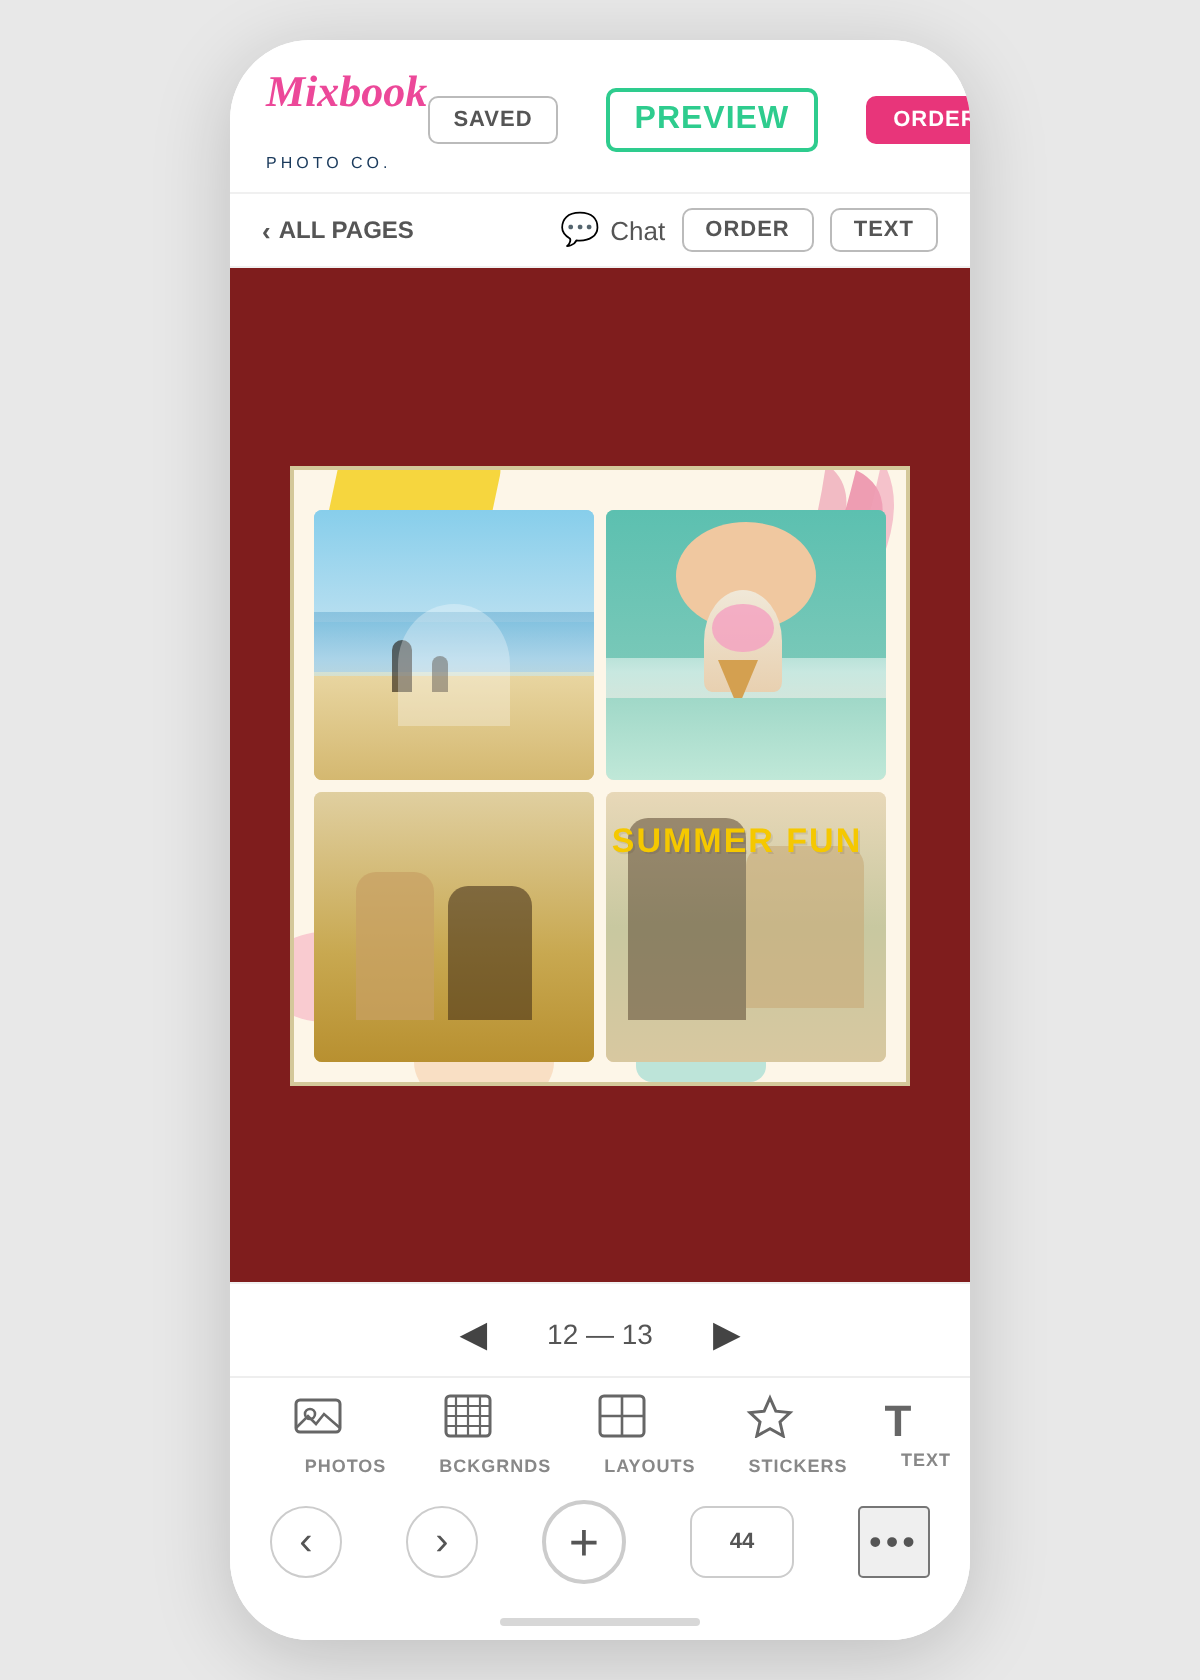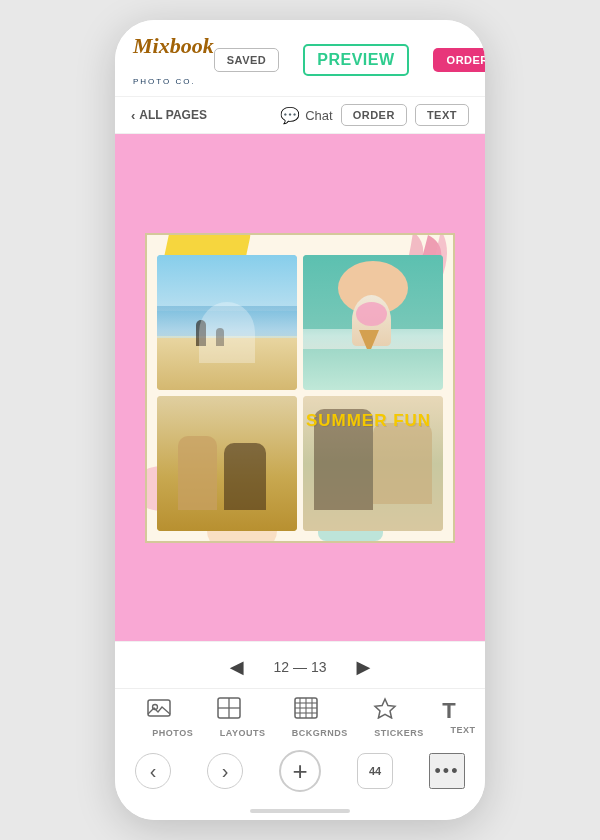--- a/index.html
+++ b/index.html
@@ -33,21 +33,21 @@
       border-bottom: 1px solid #f0f0f0;
       flex-shrink: 0;
     }
     .logo-area {
       display: flex;
       flex-direction: column;
     }
     .logo-text {
       font-family: Georgia, serif;
       font-size: 22px;
-      color: #a16207;
+      color: #ec4899;
       font-style: italic;
       font-weight: bold;
       line-height: 1.1;
     }
     .logo-sub {
       font-size: 8px;
       letter-spacing: 2px;
       color: #1a3a5c;
       text-transform: uppercase;
       margin-top: 19px;
@@ -137,21 +137,21 @@
       font-size: 11px;
       font-weight: 600;
       padding: 4px 11px;
       border-radius: 5px;
       cursor: pointer;
       letter-spacing: 0.5px;
     }
     
     .canvas-area {
       flex: 1;
-      background: #f9a8d4;
+      background: #7f1d1d;
       display: flex;
       align-items: center;
       justify-content: center;
       padding: 14px;
       overflow: hidden;
     }
     .page-canvas {
       width: 310px;
       height: 310px;
       background: #fdf6e8;
@@ -359,21 +359,21 @@
       border: 2px solid #ccc;
       background: #fff;
       display: flex;
       align-items: center;
       justify-content: center;
       font-size: 26px;
       color: #555;
       cursor: pointer;
     }
     .action-btn-pages {
-      width: 36px;
+      width: 52px;
       height: 36px;
       border-radius: 8px;
       border: 1.5px solid #ccc;
       background: #fff;
       display: flex;
       align-items: center;
       justify-content: center;
       font-size: 11px;
       font-weight: 700;
       color: #555;
@@ -532,44 +532,44 @@
   <div class="bottom-toolbar">
     <div class="tool-item">
       <span class="tool-icon">
         <svg width="24" height="22" viewBox="0 0 24 22">
             <rect x="1" y="3" width="22" height="16" rx="2" fill="none" stroke="#666" stroke-width="1.5"></rect>
             <circle cx="8" cy="10" r="2.5" fill="none" stroke="#666" stroke-width="1.3"></circle>
             <polyline points="1,17 7,11 11,15 15,10 23,17" fill="none" stroke="#666" stroke-width="1.3"></polyline>
           </svg>
       </span>
       <span class="tool-label">PHOTOS</span>
-    </div>
-    <div class="tool-item">
-      <span class="tool-icon">
-        <svg width="24" height="22" viewBox="0 0 24 22">
-            <rect x="1" y="1" width="22" height="20" rx="2" fill="none" stroke="#666" stroke-width="1.5"></rect>
-            <line x1="12" y1="1" x2="12" y2="21" stroke="#666" stroke-width="1.3"></line>
-            <line x1="1" y1="11" x2="23" y2="11" stroke="#666" stroke-width="1.3"></line>
-          </svg>
-      </span>
-      <span class="tool-label">LAYOUTS</span>
     </div>
     <div class="tool-item">
       <span class="tool-icon">
         <svg width="24" height="22" viewBox="0 0 24 22">
             <rect x="1" y="1" width="22" height="20" rx="2" fill="none" stroke="#666" stroke-width="1.5"></rect>
             <line x1="1" y1="6" x2="23" y2="6" stroke="#666" stroke-width="1.1"></line>
             <line x1="1" y1="11" x2="23" y2="11" stroke="#666" stroke-width="1.1"></line>
             <line x1="1" y1="16" x2="23" y2="16" stroke="#666" stroke-width="1.1"></line>
             <line x1="6" y1="1" x2="6" y2="21" stroke="#666" stroke-width="1.1"></line>
             <line x1="12" y1="1" x2="12" y2="21" stroke="#666" stroke-width="1.1"></line>
             <line x1="18" y1="1" x2="18" y2="21" stroke="#666" stroke-width="1.1"></line>
           </svg>
       </span>
       <span class="tool-label">BCKGRNDS</span>
+    </div>
+    <div class="tool-item">
+      <span class="tool-icon">
+        <svg width="24" height="22" viewBox="0 0 24 22">
+            <rect x="1" y="1" width="22" height="20" rx="2" fill="none" stroke="#666" stroke-width="1.5"></rect>
+            <line x1="12" y1="1" x2="12" y2="21" stroke="#666" stroke-width="1.3"></line>
+            <line x1="1" y1="11" x2="23" y2="11" stroke="#666" stroke-width="1.3"></line>
+          </svg>
+      </span>
+      <span class="tool-label">LAYOUTS</span>
     </div>
     <div class="tool-item">
       <span class="tool-icon">
         <svg width="24" height="22" viewBox="0 0 24 22">
             <polygon points="12,2 14.9,8.6 22,9.3 17,14 18.6,21 12,17.4 5.4,21 7,14 2,9.3 9.1,8.6" fill="none" stroke="#666" stroke-width="1.5"></polygon>
           </svg>
       </span>
       <span class="tool-label">STICKERS</span>
     </div>
     <div class="tool-item">

